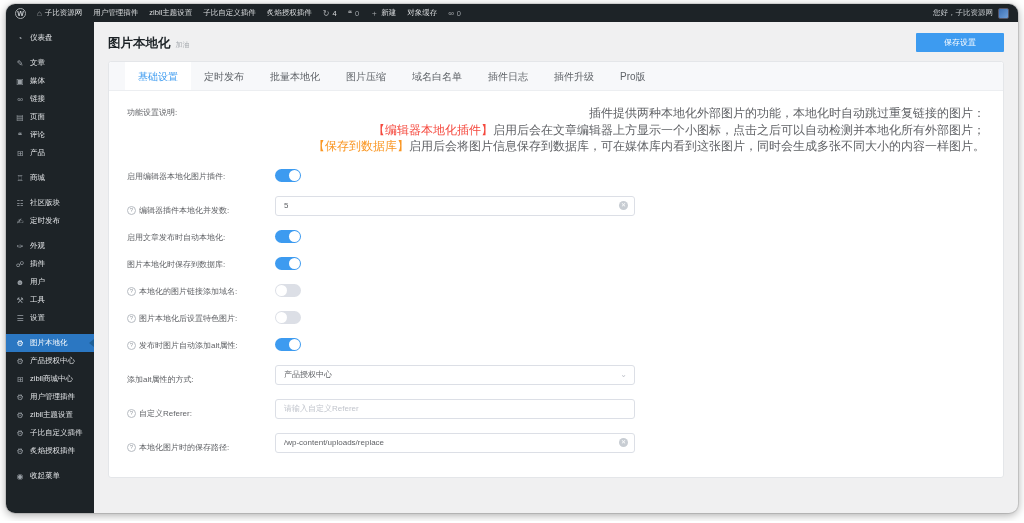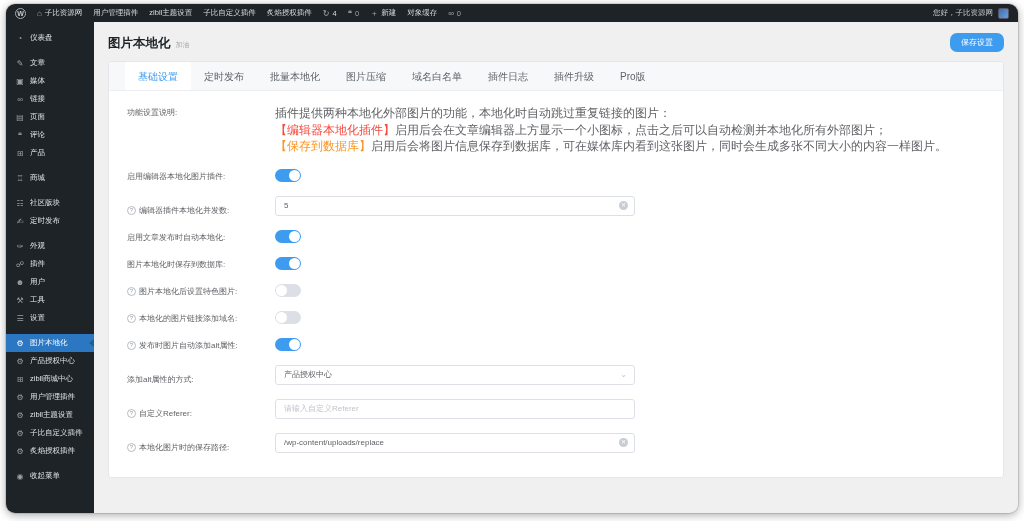--- a/index.html
+++ b/index.html
@@ -23,30 +23,30 @@
   .side-item.gap{margin-top:7px;}
   .side-item.active{background:#2b77c2;color:#fff;}
   .side-item.active .glyph{color:#fff;}
   .side-item.active::after{content:"";position:absolute;right:0;top:50%;transform:translateY(-50%);
       border:4px solid transparent;border-right:5px solid #1e5f96;}
   .content{flex:1;padding:11px 14px 0;min-width:0;}
   
   .page-head{display:flex;align-items:center;justify-content:space-between;}
   .page-title{font-size:12.5px;font-weight:bold;color:#1d2327;}
   .page-sub{font-size:7px;color:#a7abb0;margin-left:5px;font-weight:normal;}
-  .save-btn{background:#3d9bf0;color:#fff;font-size:8px;padding:4px 11px;border-radius:7px;border:none;cursor:pointer;}
+  .save-btn{background:#3d9bf0;color:#fff;font-size:8px;padding:4px 28px;border-radius:1px;border:none;cursor:pointer;}
   
   .card{margin-top:9px;background:#fff;border:1px solid #e4e6e9;border-radius:3px;min-height:411px;}
   .tabs{display:flex;background:#f7f8fa;border-bottom:1px solid #eceef1;height:29px;padding-left:16px;border-radius:3px 3px 0 0;}
   .tab{padding:0 13px;line-height:29px;font-size:10px;color:#5f6368;cursor:pointer;}
   .tab.active{background:#fff;color:#3d9bf0;}
   
   .form{padding:14px 18px 10px;}
   .row{display:flex;align-items:flex-end;margin-bottom:14px;}
-  .row.top{align-items:flex-start;}
+  .row.top{align-items:flex-start;text-align:right;}
   .flabel{width:148px;flex-shrink:0;font-size:8px;color:#606266;display:flex;align-items:center;gap:3px;}
   .row.top .flabel{margin-top:2px;}
   .help{width:9px;height:9px;border:1px solid #b7bcc2;border-radius:50%;font-size:6px;line-height:7px;text-align:center;color:#9aa0a6;flex-shrink:0;}
   .ctrl{flex:1;min-width:0;}
   .desc{font-size:12px;color:#606266;line-height:16.5px;max-width:742px;}
   .t-red{color:#f5483d;}
   .t-orange{color:#fa9622;}
   .toggle{width:26px;height:13px;border-radius:7px;position:relative;cursor:pointer;}
   .toggle.on{background:#3d9bf0;}
   .toggle.off{background:#dcdfe6;}
@@ -276,32 +276,32 @@
                 </div>
                 <div class="ctrl">
                   <div class="toggle on">
                     <span class="knob"></span>
                   </div>
                 </div>
               </div>
               <div class="row">
                 <div class="flabel">
                   <span class="help">?</span>
+                  <span>本地化的图片链接添加域名:</span>
+                </div>
+                <div class="ctrl">
+                  <div class="toggle off">
+                    <span class="knob"></span>
+                  </div>
+                </div>
+              </div>
+              <div class="row">
+                <div class="flabel">
+                  <span class="help">?</span>
                   <span>图片本地化后设置特色图片:</span>
-                </div>
-                <div class="ctrl">
-                  <div class="toggle off">
-                    <span class="knob"></span>
-                  </div>
-                </div>
-              </div>
-              <div class="row">
-                <div class="flabel">
-                  <span class="help">?</span>
-                  <span>本地化的图片链接添加域名:</span>
                 </div>
                 <div class="ctrl">
                   <div class="toggle off">
                     <span class="knob"></span>
                   </div>
                 </div>
               </div>
               <div class="row">
                 <div class="flabel">
                   <span class="help">?</span>

